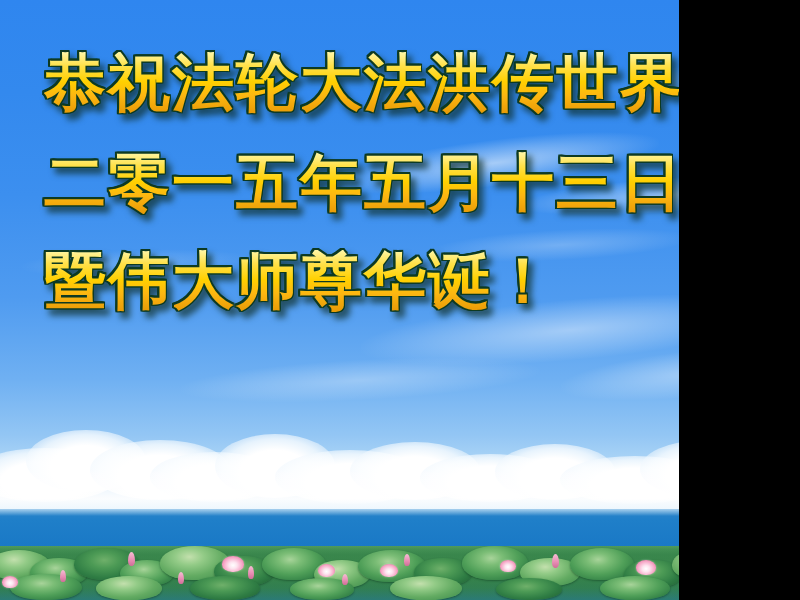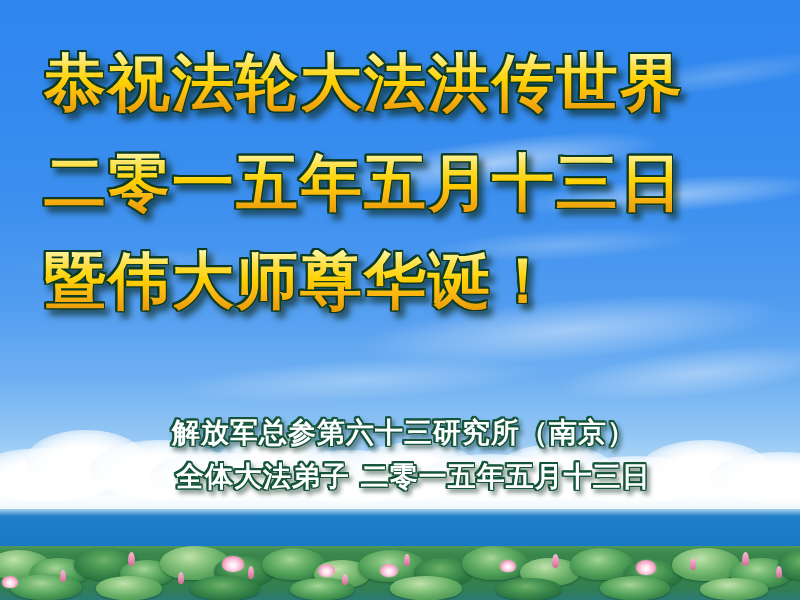--- a/index.html
+++ b/index.html
@@ -3,21 +3,21 @@
 <meta charset="utf-8">
 <title>Greeting Card</title>
 <style>
   html, body {
     margin: 0;
     padding: 0;
     background: #000;
   }
   #card {
     position: relative;
-    width: 800px;
+    width: 679px;
     height: 600px;
     overflow: hidden;
     font-family: "DejaVu Sans", "Liberation Sans", sans-serif;
     background: #15803d;
   }
 
   
   .sky {
     position: absolute;
     left: 0; top: 0;
@@ -274,16 +274,14 @@
     <div class="bud" style="left:60px;  top:24px; width:6px;  height:12px;"></div>
     <div class="bud" style="left:342px; top:28px; width:6px;  height:11px;"></div>
   </div>
 
   <div class="title-block">
     <div class="title-line tl1">恭祝法轮大法洪传世界</div>
     <div class="title-line tl2">二零一五年五月十三日</div>
     <div class="title-line tl3">暨伟大师尊华诞！</div>
   </div>
 
-  <div class="sig-line sl1">解放军总参第六十三研究所（南京）</div>
-  <div class="sig-line sl2">全体大法弟子  二零一五年五月十三日</div>
 
 </div>
 
 </body></html>

